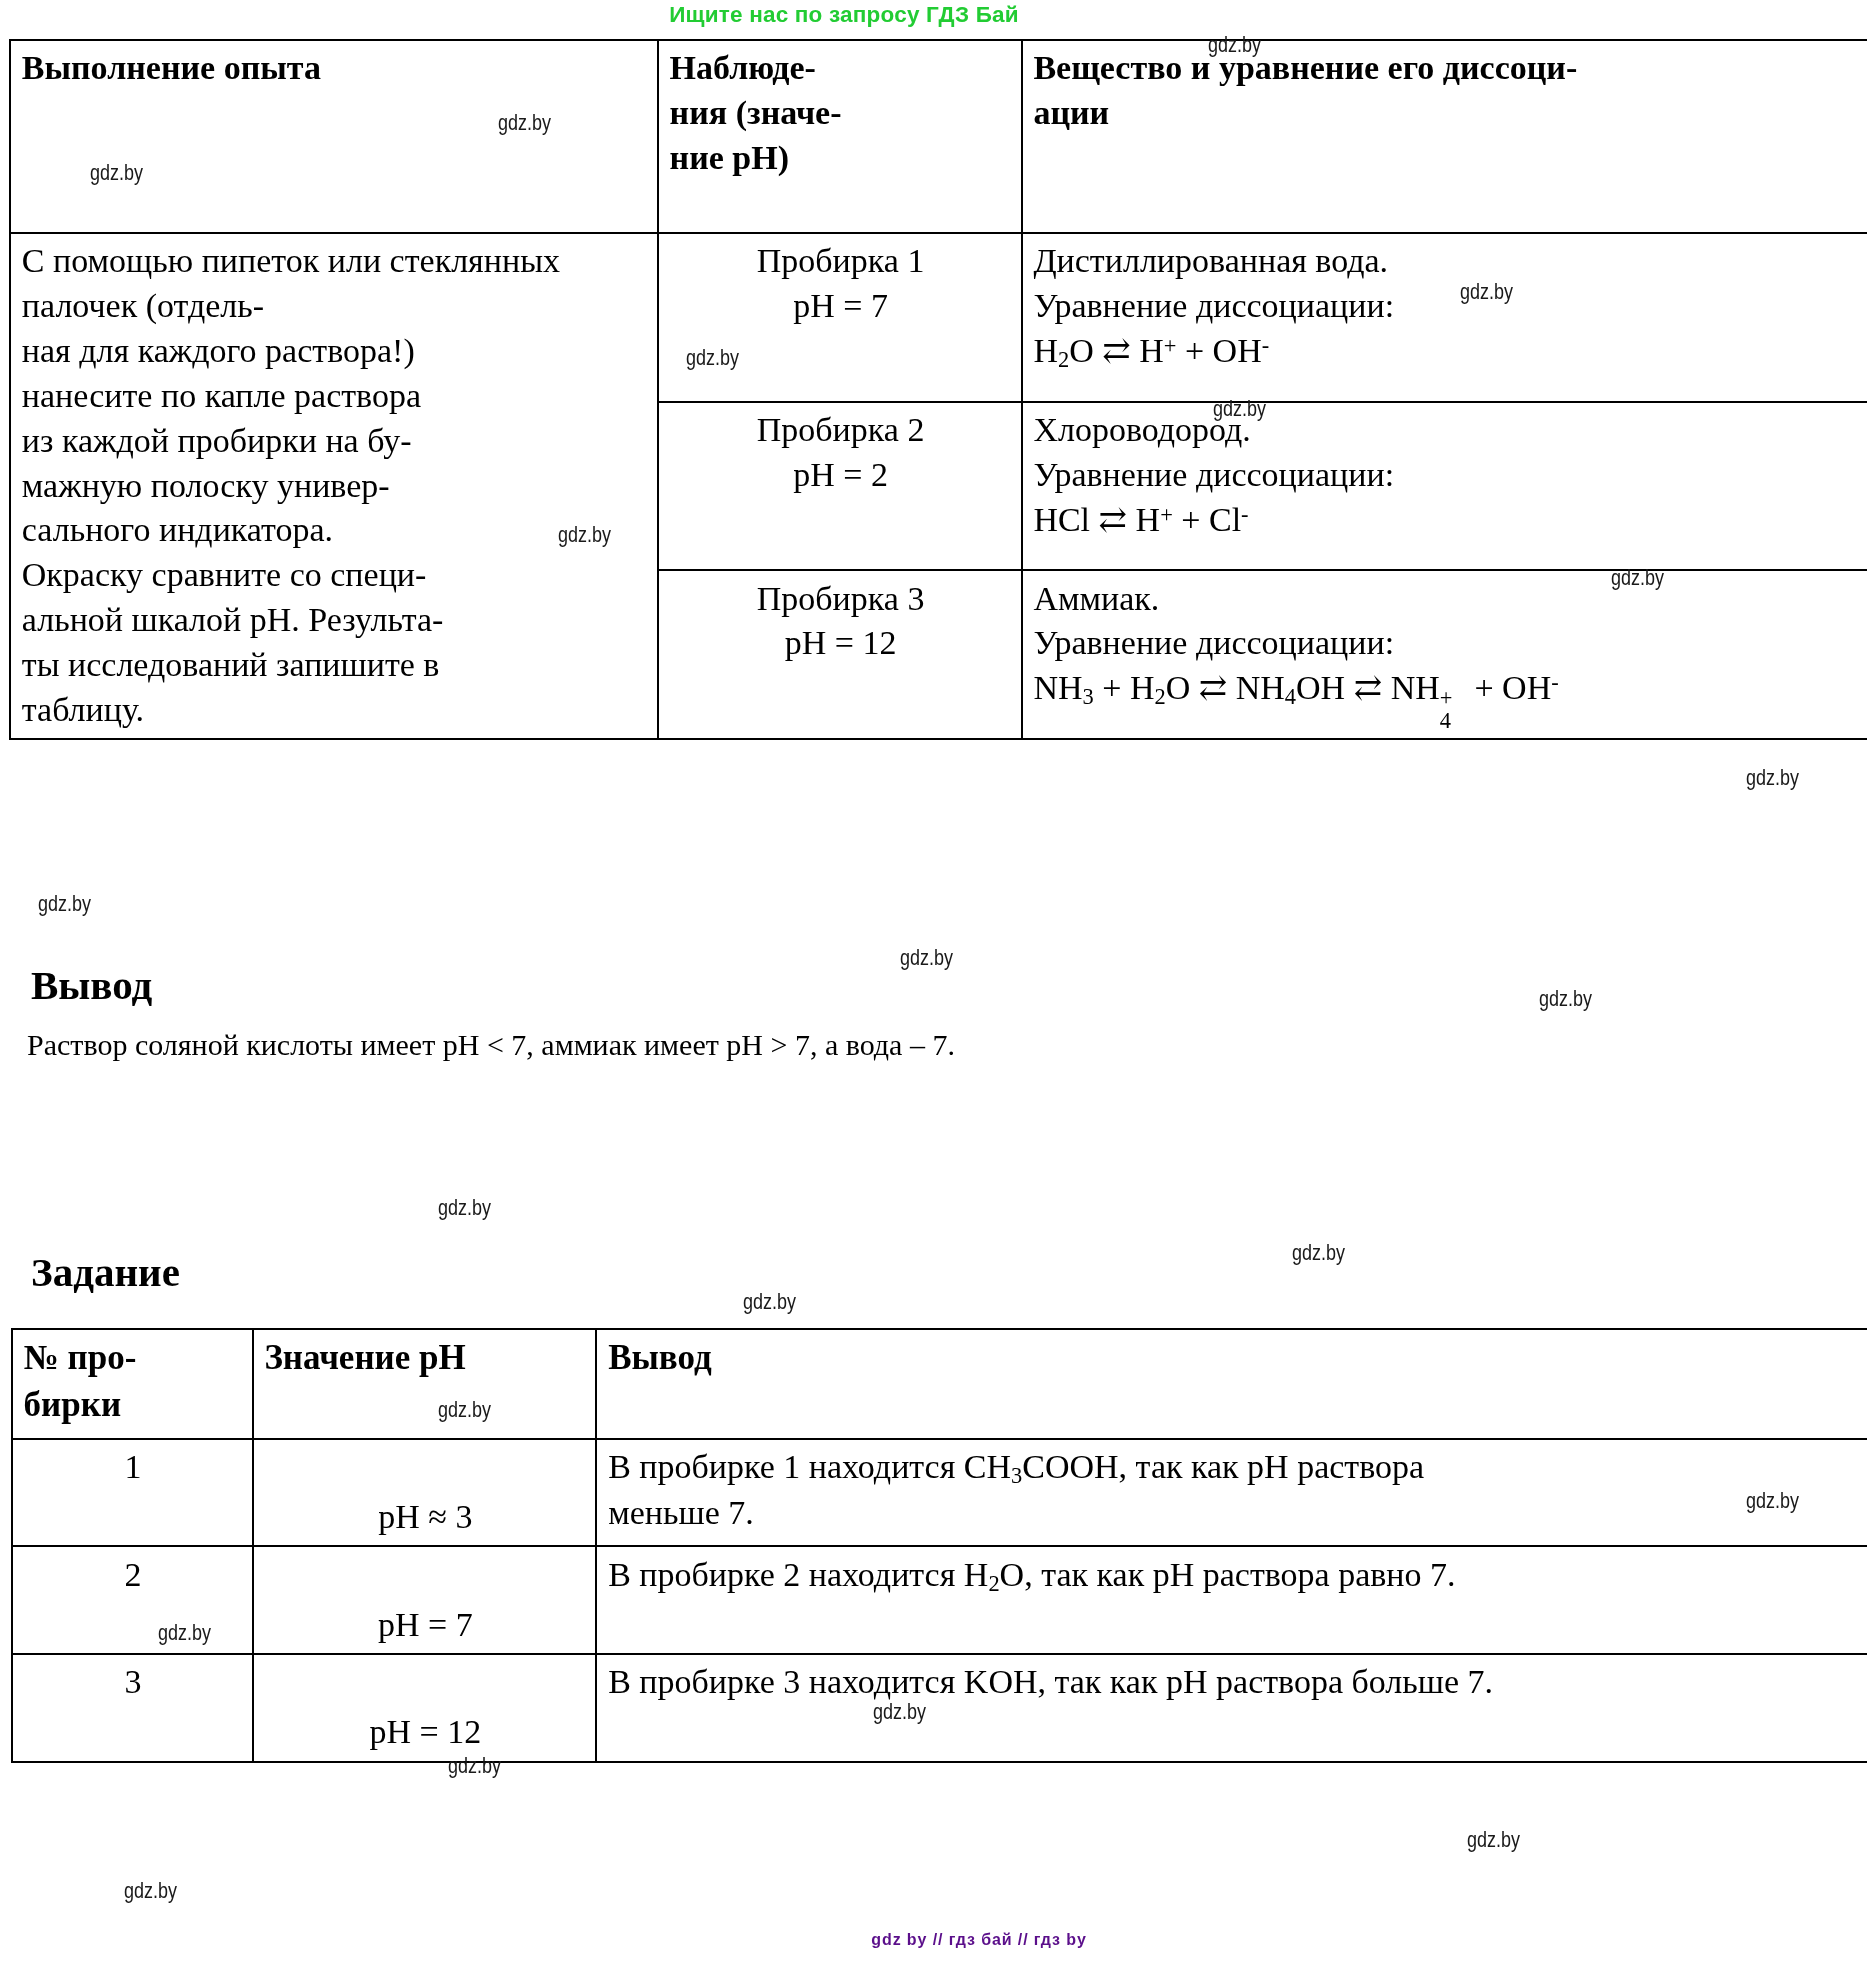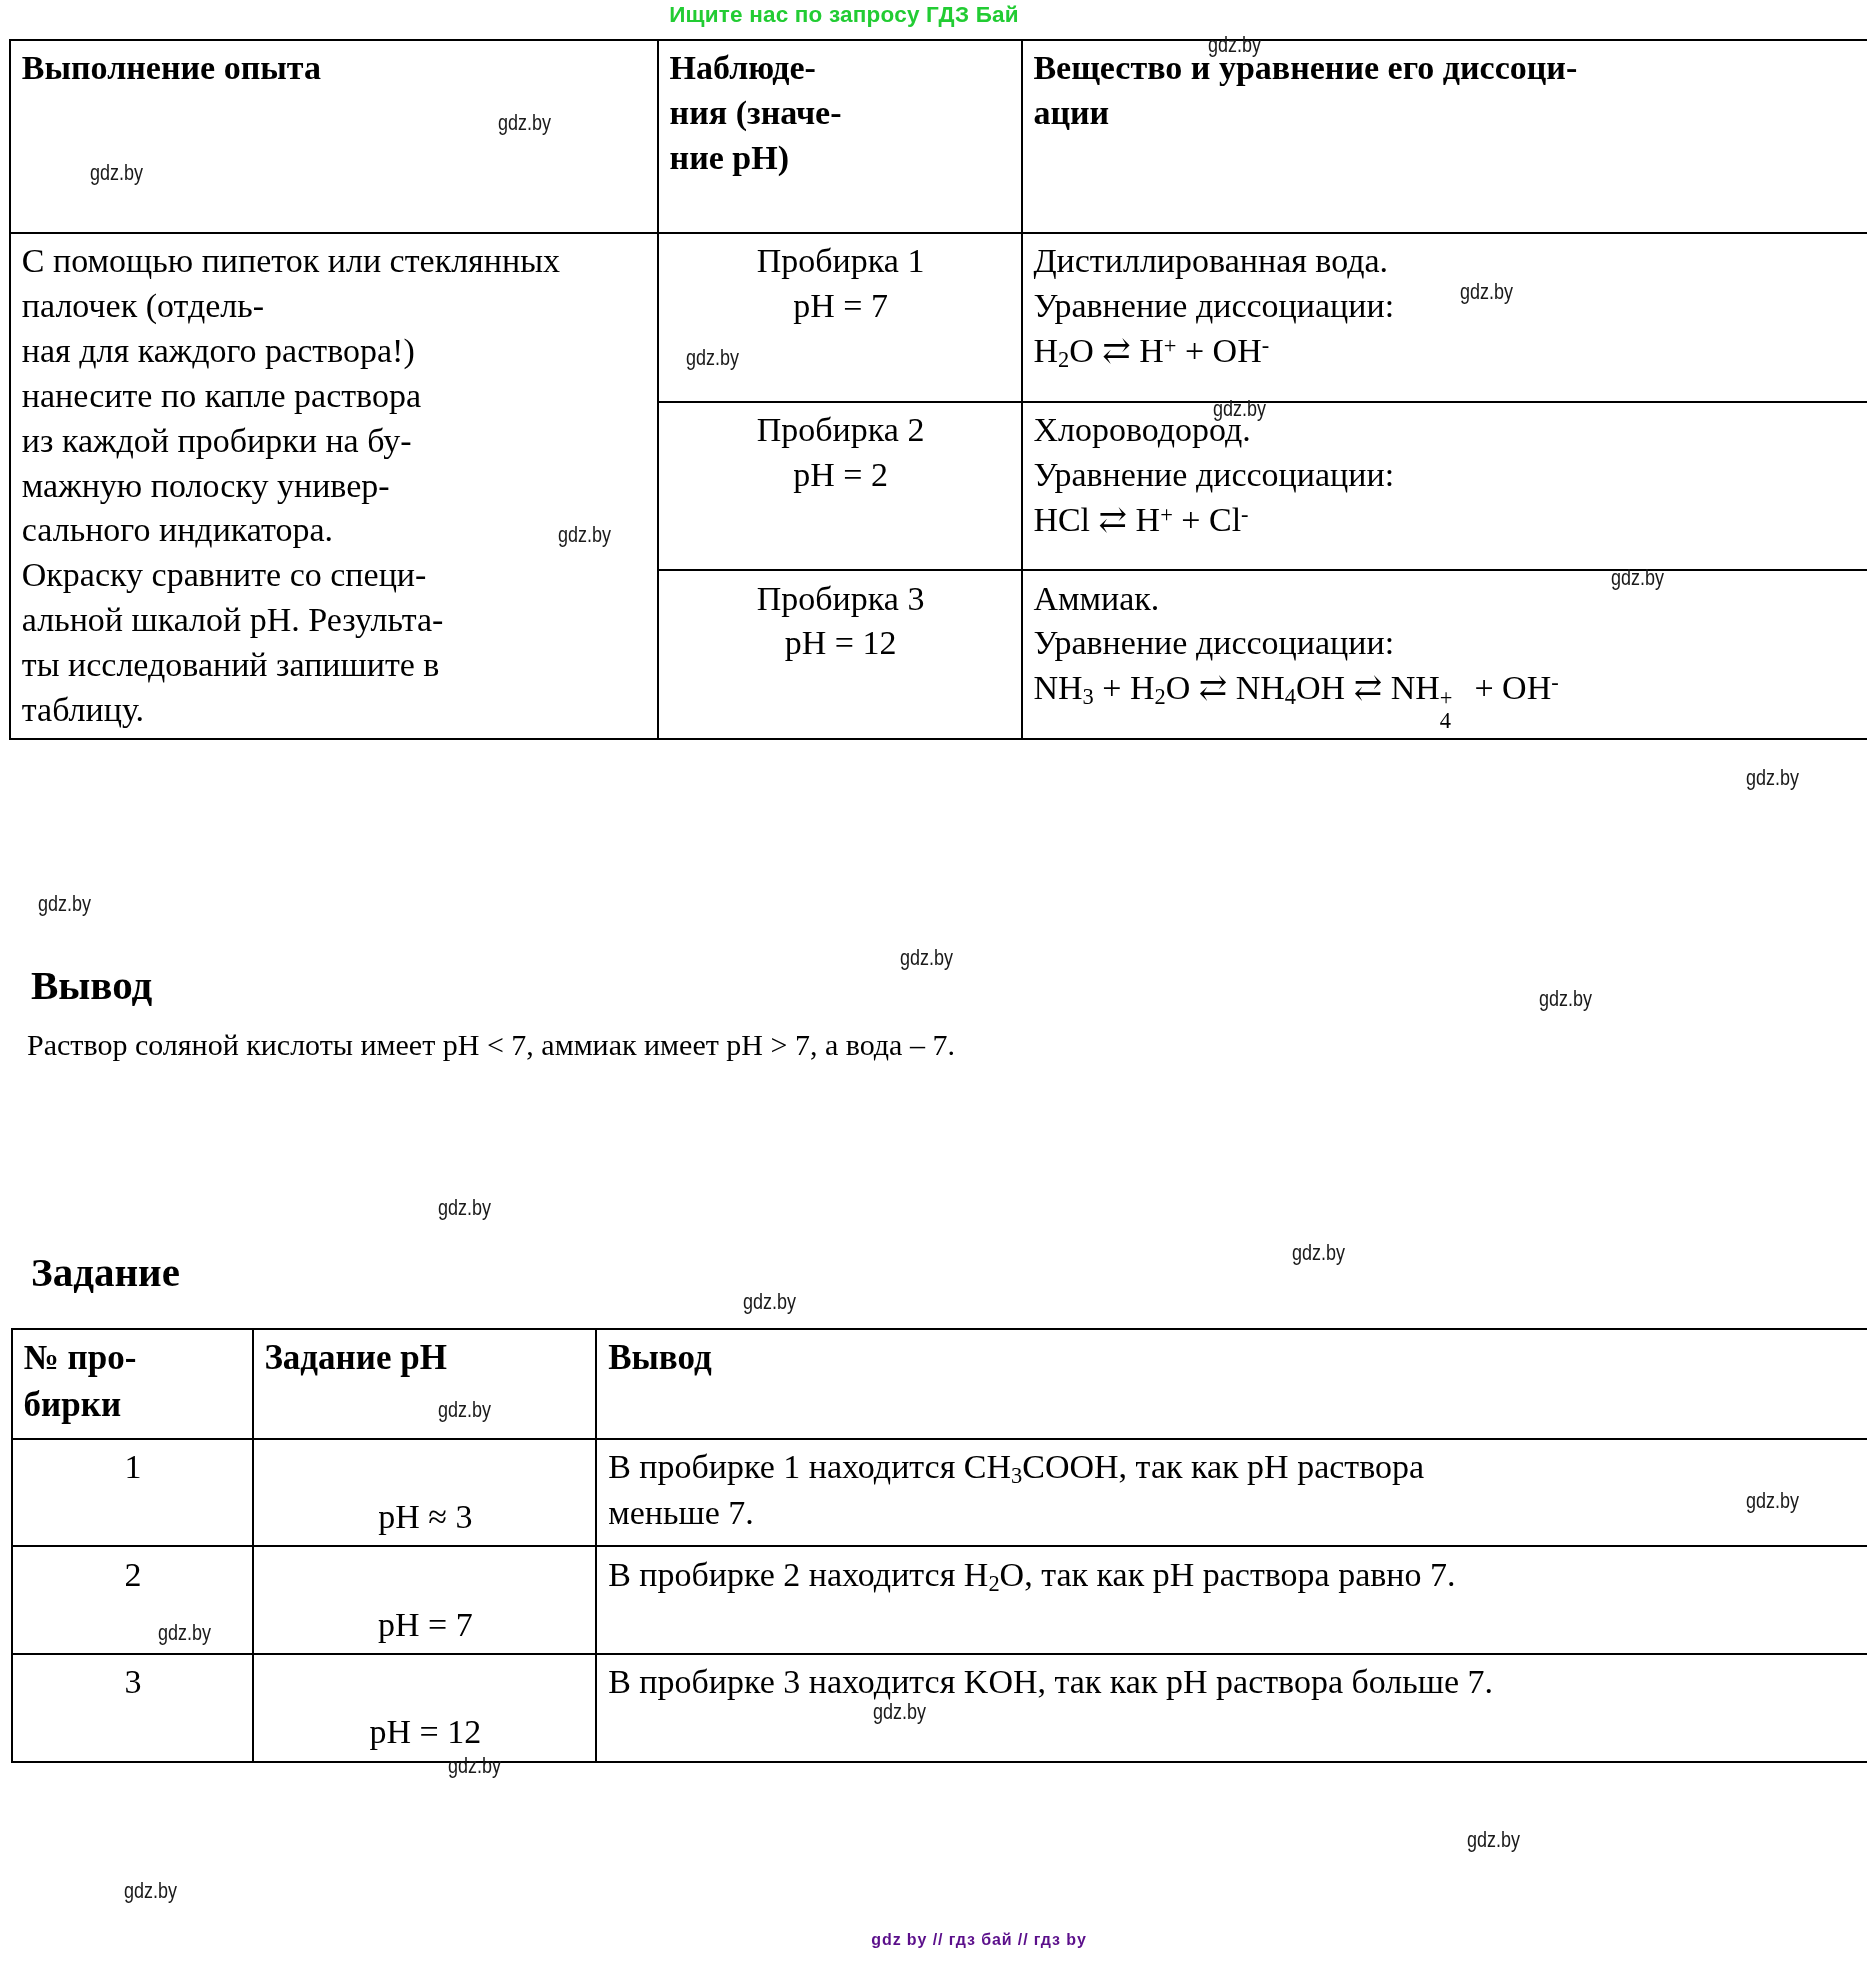--- a/index.html
+++ b/index.html
@@ -191,21 +191,21 @@
 
 <div class="sec-h" id="heading-vyvod">Вывод</div>
 <div id="conclusion-text">Раствор соляной кислоты имеет рН &lt; 7, аммиак имеет рН &gt; 7, а вода – 7.</div>
 
 <div class="sec-h" id="heading-zadanie">Задание</div>
 
 <table class="tbl" id="table-task">
   <thead>
     <tr>
       <th class="d1">№ про-<br>бирки</th>
-      <th class="d2">Задание рН</th>
+      <th class="d2">Значение рН</th>
       <th class="d3">Вывод</th>
     </tr>
   </thead>
   <tbody>
     <tr>
       <td class="d1 num">
           <span class="numval">1</span>
         </td>
       <td class="d2 ph">
           <span class="phval">рН ≈ 3</span>

